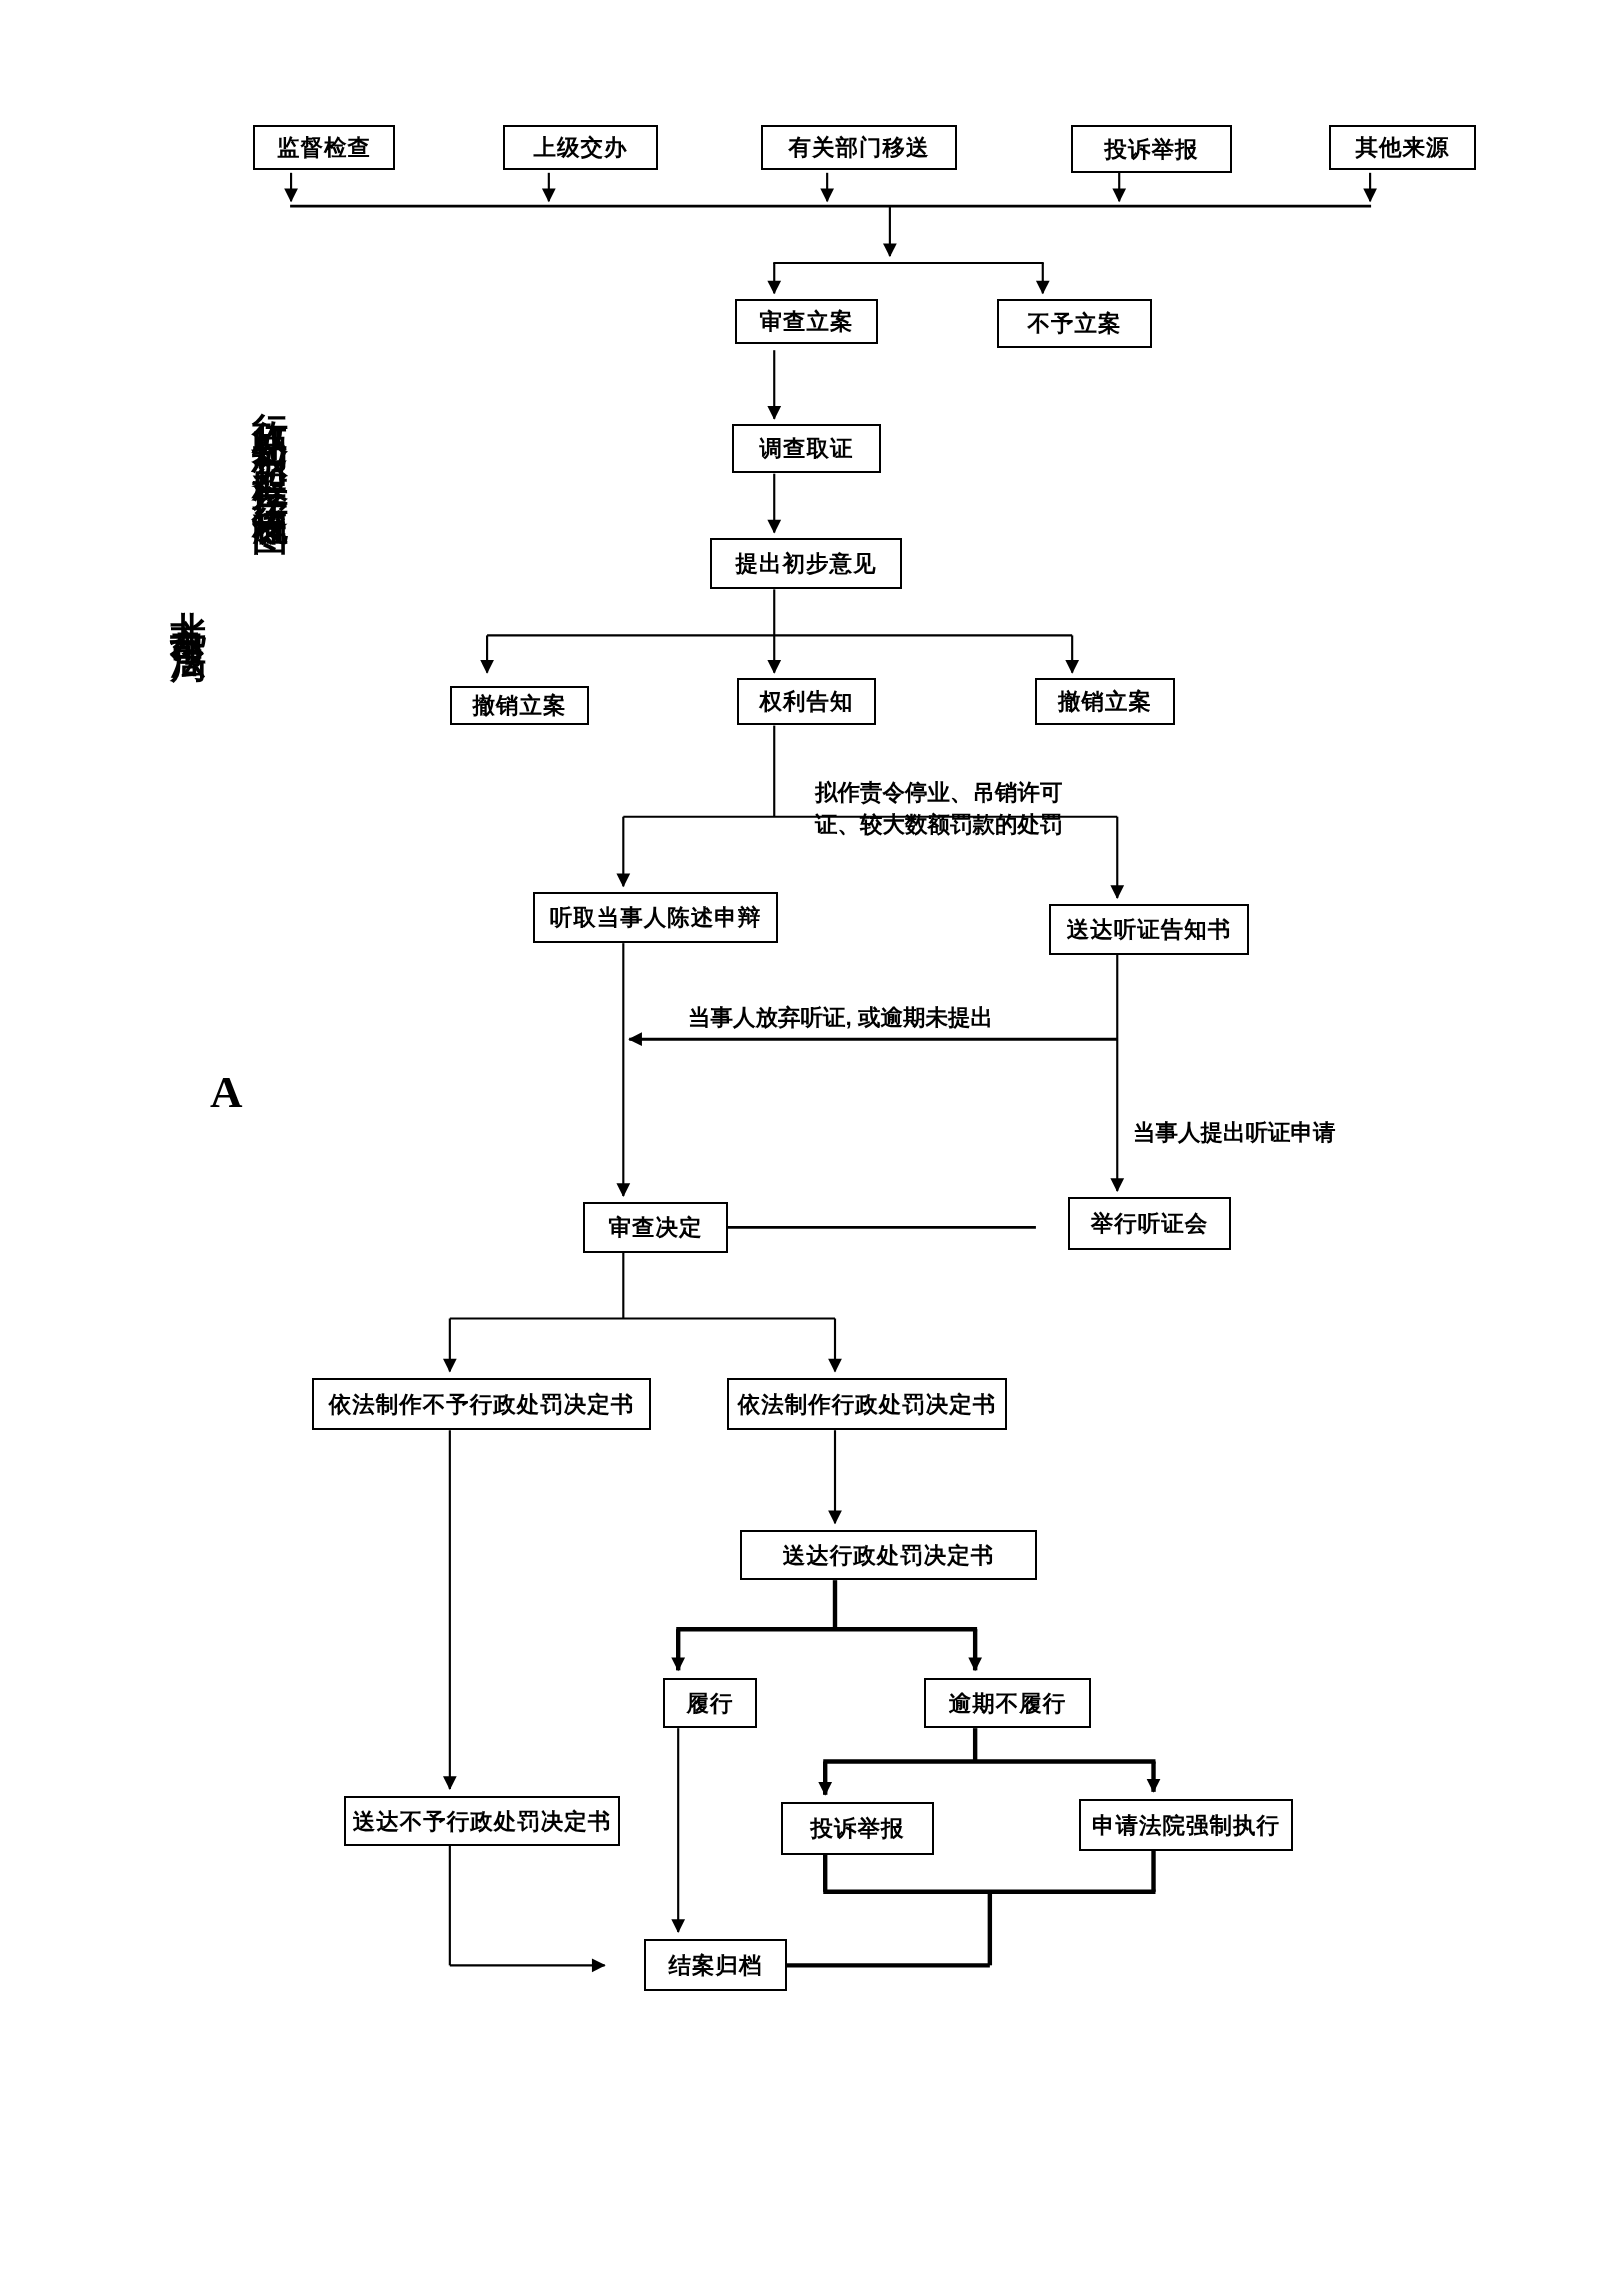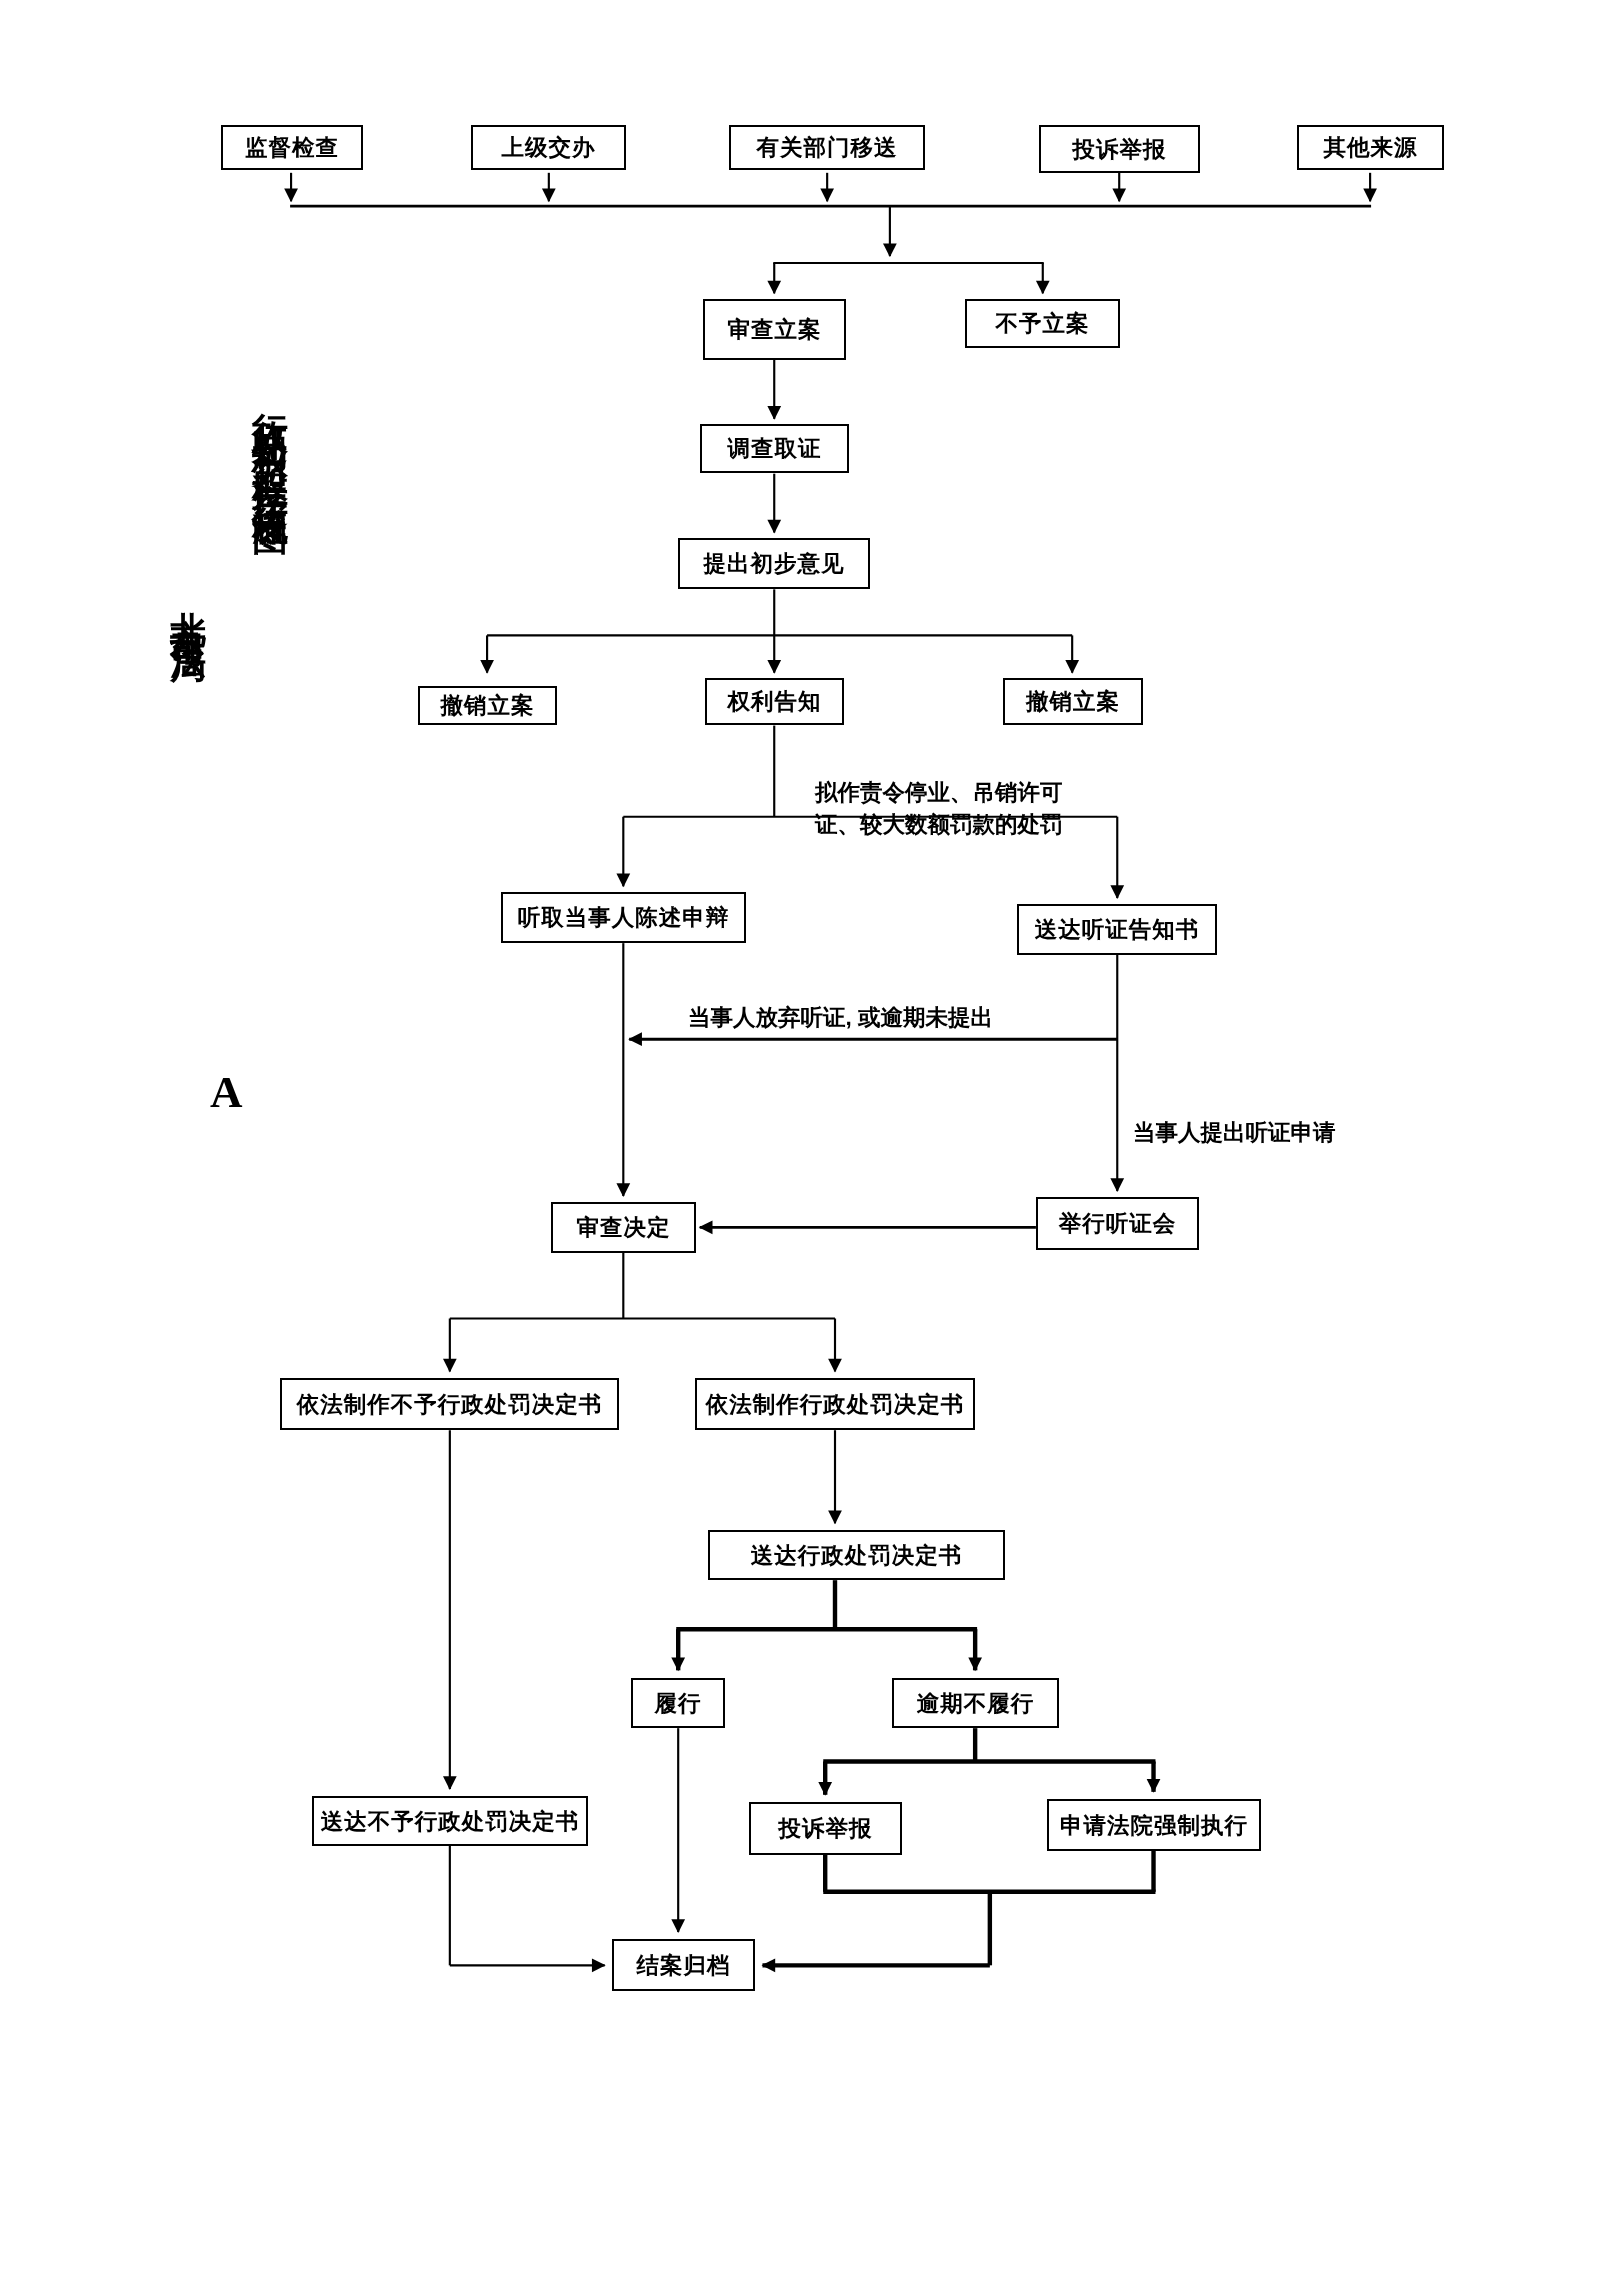--- a/index.html
+++ b/index.html
@@ -10,21 +10,21 @@
     overflow:hidden;margin:0 auto;
   }
   .edges{position:absolute;left:0;top:0;width:1621px;height:2293px}
   .edges line{stroke:#000}
   .e{stroke-width:2.2px}
   .m{stroke-width:3px}
   .t{stroke-width:4.5px}
   .node{
     position:absolute;border:2px solid #000;background:#fff;
     display:flex;align-items:center;justify-content:center;
-    font-size:22.5px;font-weight:700;letter-spacing:1px;white-space:nowrap;
+    font-size:22.5px;font-weight:700;letter-spacing:1px;white-space:nowrap;margin-left:32px;
   }
   .node.bold{border-width:2.9px}
   .ann{position:absolute;font-size:22.5px;font-weight:700;white-space:nowrap;line-height:32px}
   .vtext{
     position:absolute;writing-mode:vertical-rl;text-orientation:upright;
     font-family:"Liberation Serif","DejaVu Serif",serif;font-weight:700;
     font-size:36px;letter-spacing:7.8px;white-space:nowrap;
   }
   .marker-a{
     position:absolute;font-family:"Liberation Serif","DejaVu Serif",serif;
@@ -106,21 +106,21 @@
   <div class="vtext" style="left:245px;top:384px;">行政处罚权力一般程序运行流程图</div>
   <div class="vtext" style="left:163px;top:582px;">北京市司法局</div>
   <div class="marker-a" style="left:210px;top:1066px;">A</div>
 
   <div class="node" style="left:221px;top:125px;width:142px;height:45px">监督检查</div>
   <div class="node" style="left:471px;top:125px;width:155px;height:45px">上级交办</div>
   <div class="node" style="left:729px;top:125px;width:196px;height:45px">有关部门移送</div>
   <div class="node" style="left:1039px;top:125px;width:161px;height:48px">投诉举报</div>
   <div class="node" style="left:1297px;top:125px;width:147px;height:45px">其他来源</div>
 
-  <div class="node" style="left:703px;top:299px;width:143px;height:61px">审查立案</div>
+  <div class="node" style="left:703px;top:299px;width:143px;height:45px">审查立案</div>
   <div class="node" style="left:965px;top:299px;width:155px;height:49px">不予立案</div>
   <div class="node" style="left:700px;top:424px;width:149px;height:49px">调查取证</div>
   <div class="node" style="left:678px;top:538px;width:192px;height:51px">提出初步意见</div>
 
   <div class="node" style="left:418px;top:686px;width:139px;height:39px">撤销立案</div>
   <div class="node" style="left:705px;top:678px;width:139px;height:47px">权利告知</div>
   <div class="node" style="left:1003px;top:678px;width:140px;height:47px">撤销立案</div>
 
   <div class="node" style="left:501px;top:892px;width:245px;height:51px">听取当事人陈述申辩</div>
   <div class="node" style="left:1017px;top:904px;width:200px;height:51px">送达听证告知书</div>

